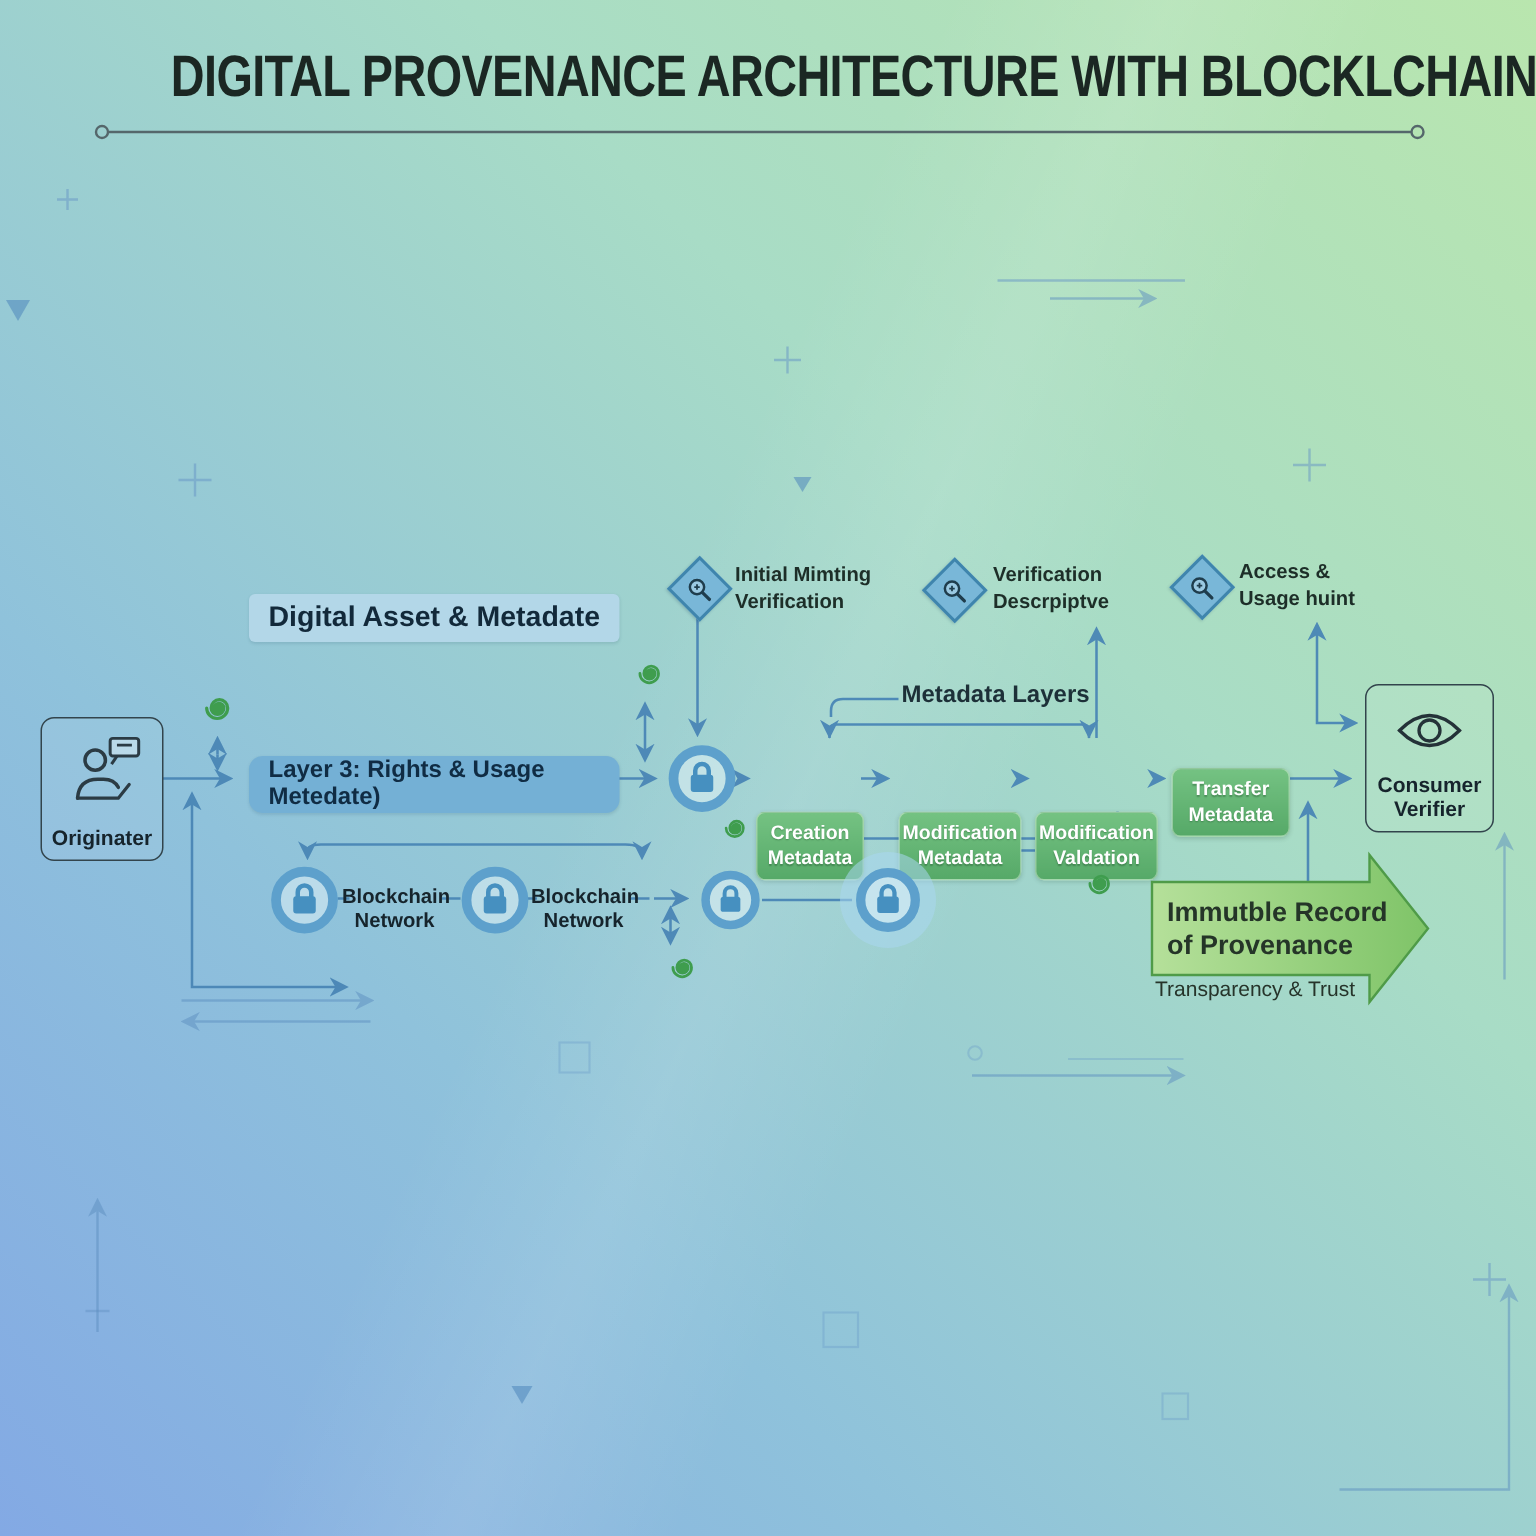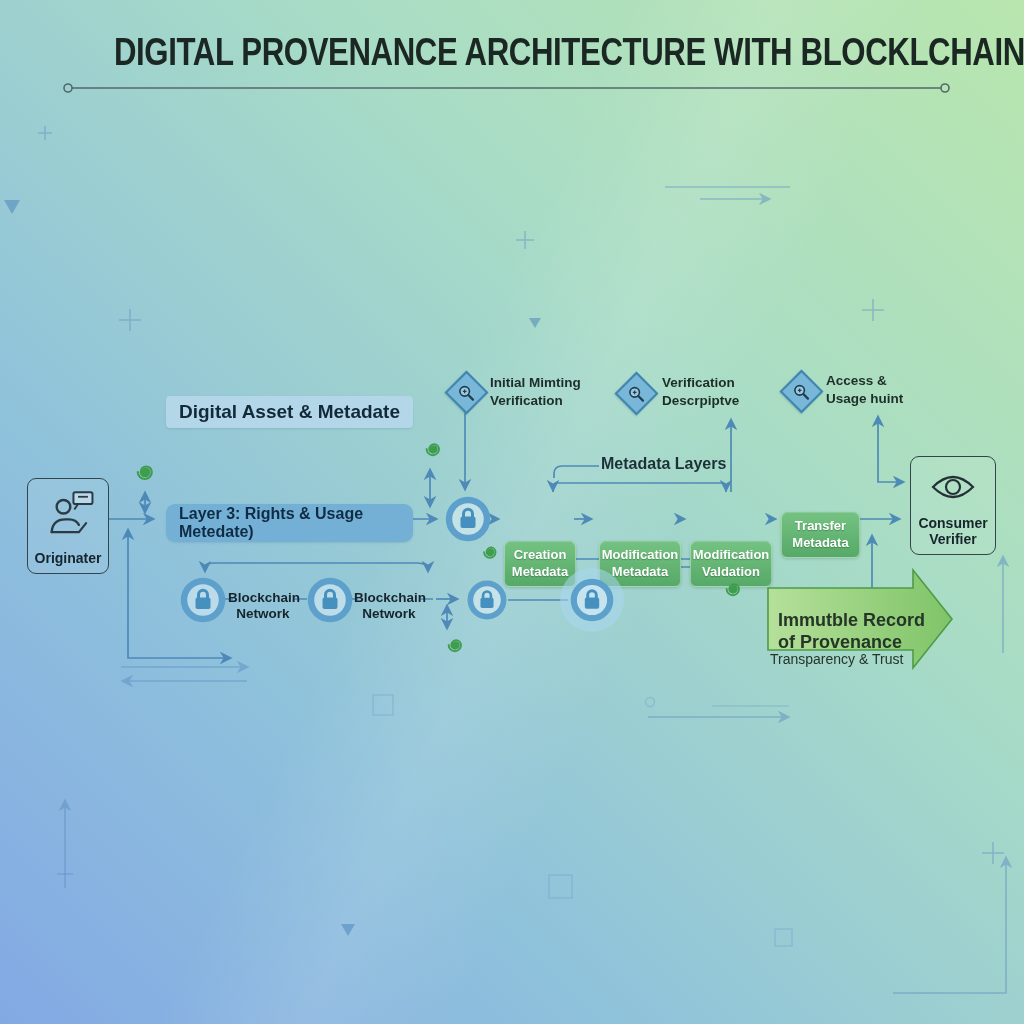--- a/index.html
+++ b/index.html
@@ -28,21 +28,21 @@
   .gbox{background:linear-gradient(180deg,#74c282 0%,#56a968 100%);border:1px solid rgba(255,255,255,0.35);
     border-radius:6px;color:#fff;font-size:13px;font-weight:700;text-align:center;line-height:1.3;
     display:flex;flex-direction:column;align-items:center;justify-content:center;
     text-shadow:0 1px 1px rgba(20,60,30,0.35);box-shadow:0 1px 3px rgba(30,70,45,0.2);margin-top:44px;}
   .diamond{width:27px;height:27px;background:#79b7d8;border:2px solid #3f85ad;transform:rotate(45deg);
     display:flex;align-items:center;justify-content:center;box-shadow:0 1px 2px rgba(30,70,100,0.25);}
   .diamond svg{transform:rotate(-45deg);}
   .cp-label{font-size:13.5px;color:#1d2e28;font-weight:700;line-height:1.3;}
   .small-label{font-size:13.5px;color:#16242c;font-weight:600;text-align:center;line-height:1.15;}
   .ml-label{font-size:16px;color:#1d3038;font-weight:600;}
-  .banner-text{font-size:18px;font-weight:700;color:#253528;line-height:1.22;margin-top:12px;}
+  .banner-text{font-size:18px;font-weight:700;color:#253528;line-height:1.22;}
   .banner-caption{font-size:14px;font-weight:400;color:#26342a;}
   .halo{border-radius:50%;background:rgba(170,215,240,0.55);}
 </style>
 </head>
 <body>
 
 <div id="canvas">
 
   <svg width="0" height="0" style="position:absolute">
     <defs>

